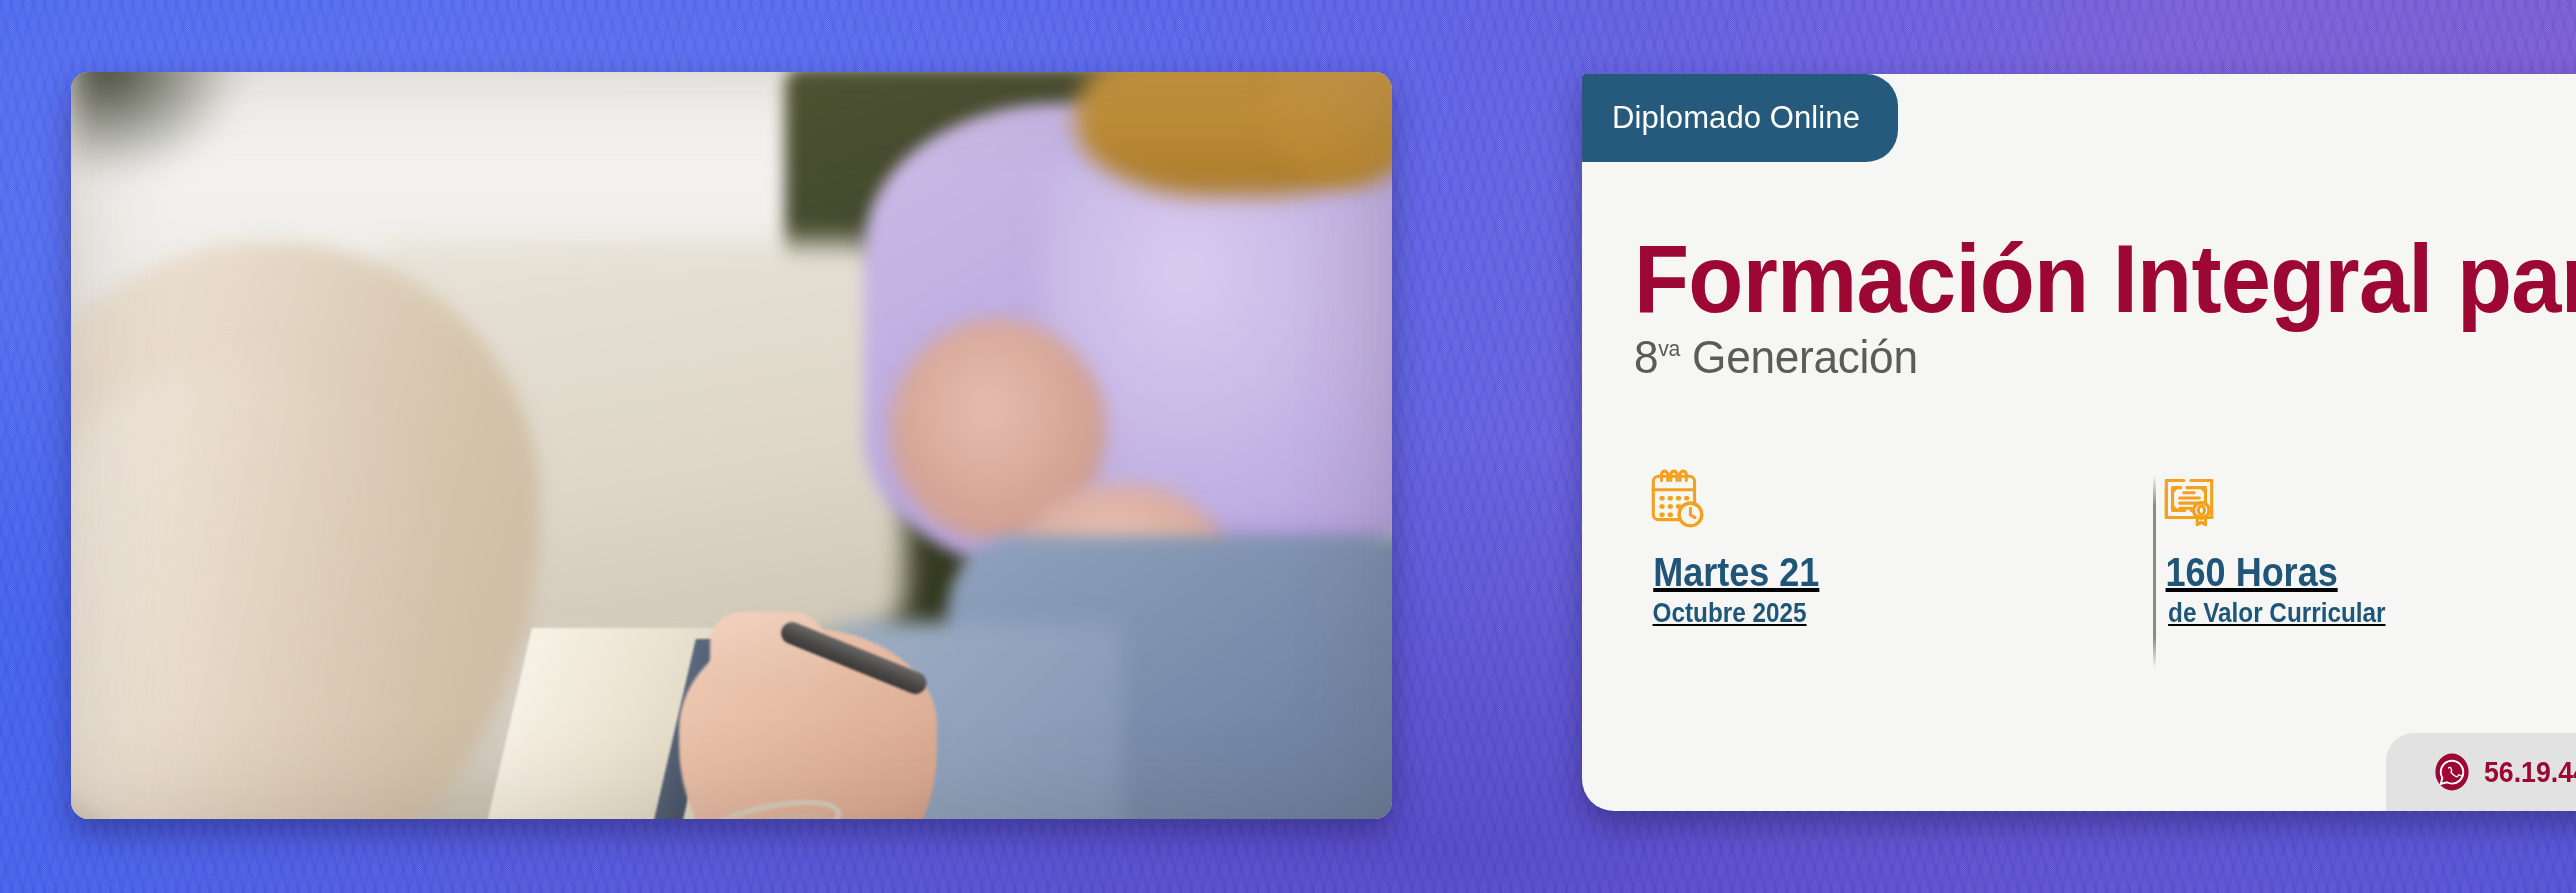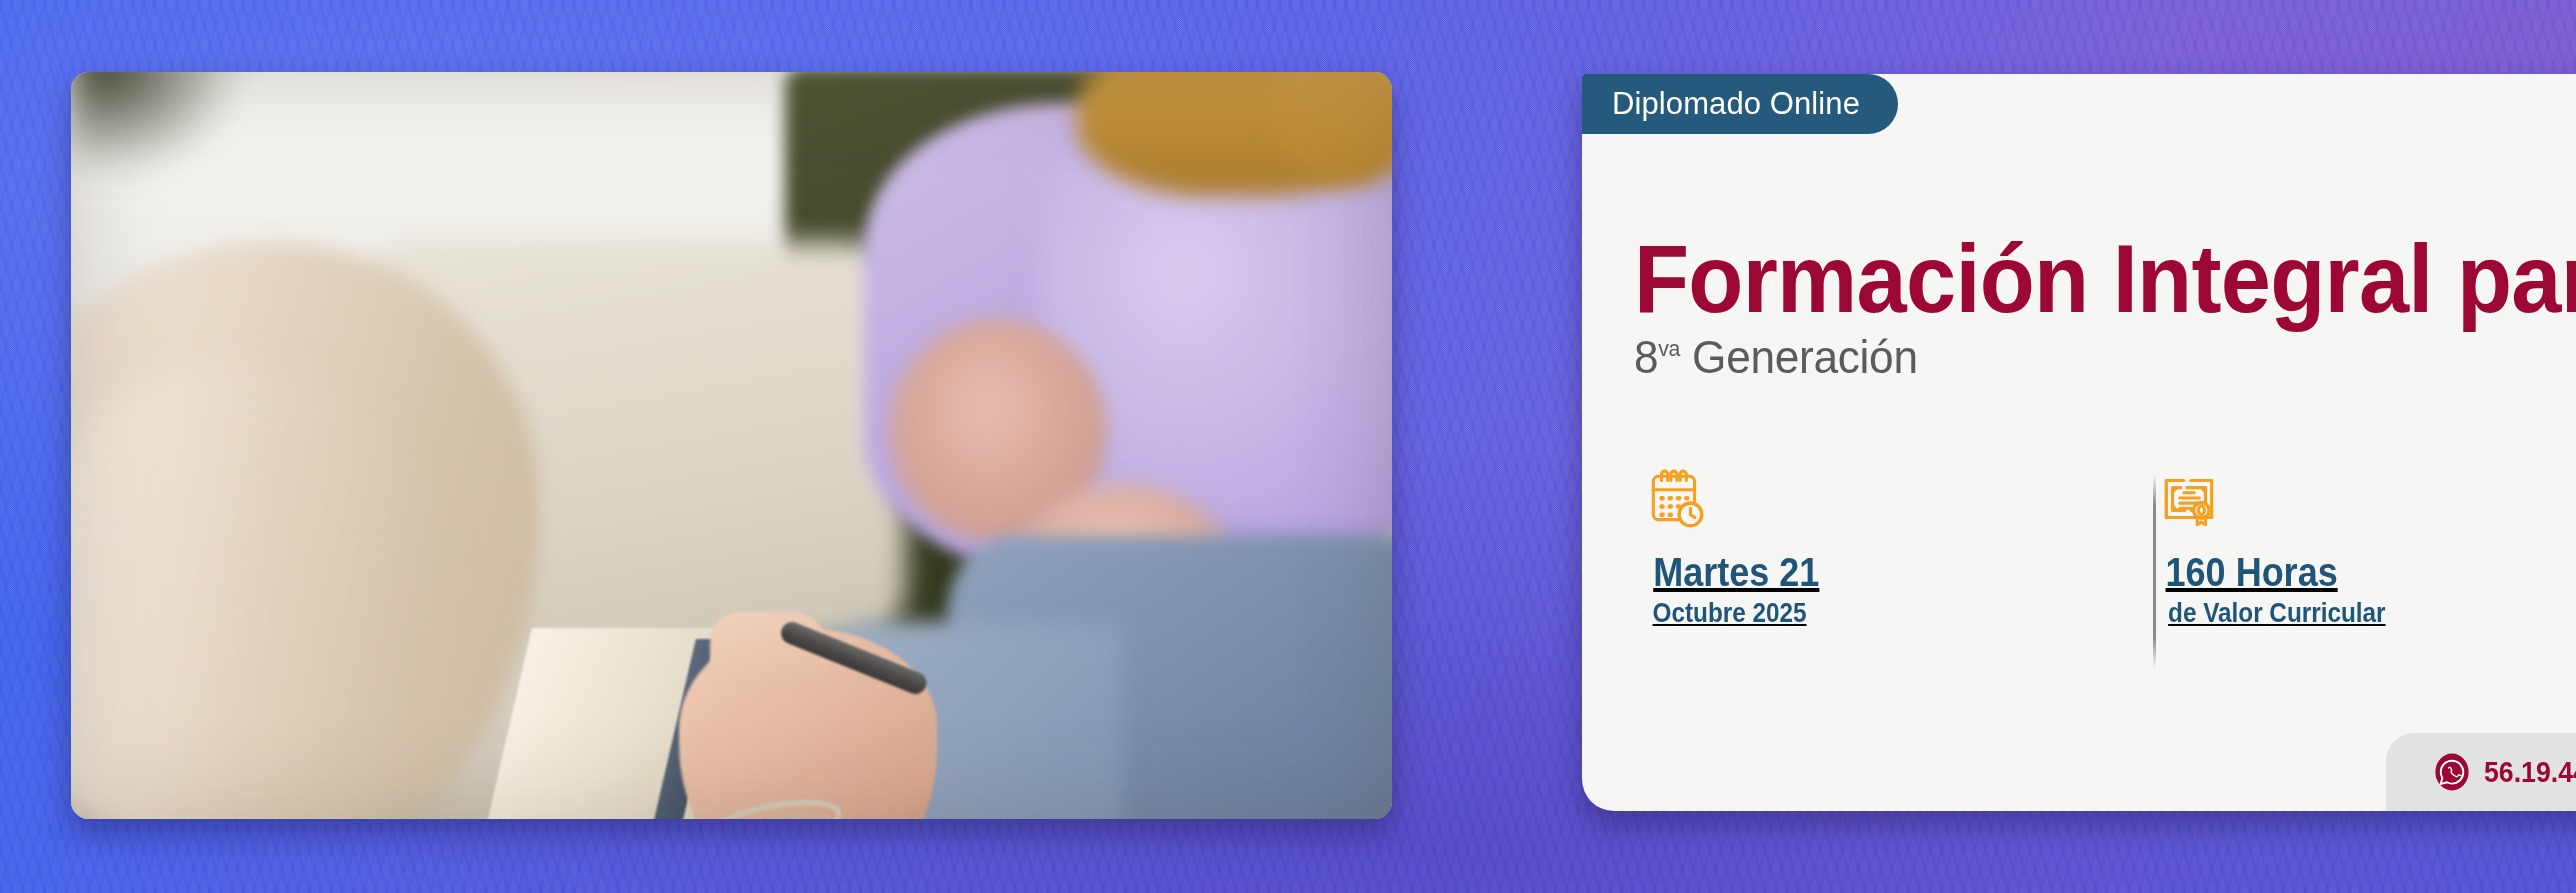--- a/index.html
+++ b/index.html
@@ -104,21 +104,21 @@
   
   #card{
     position:absolute; left:1582px; top:74px; width:1832px; height:737px;
     background:#f6f6f4; border-radius:3.1px 3.1px 3.1px 32px;
     box-shadow:0 13.4px 30px rgba(28,22,78,.40);
     overflow:hidden;
   }
 
   
   #badge{
-    position:absolute; left:0; top:0; height:60px;
+    position:absolute; left:0; top:0; height:88px;
     padding:0 38px 0 30px;
     display:flex; align-items:center;
     background:#255a7c; color:#ffffff;
     border-radius:0 32px 32px 0;
     font-size:31px; font-weight:400; letter-spacing:0.1px;
   }
 
   
   #titleblock{ position:absolute; left:52px; top:157px; width:1752px; }
   #main-title{

